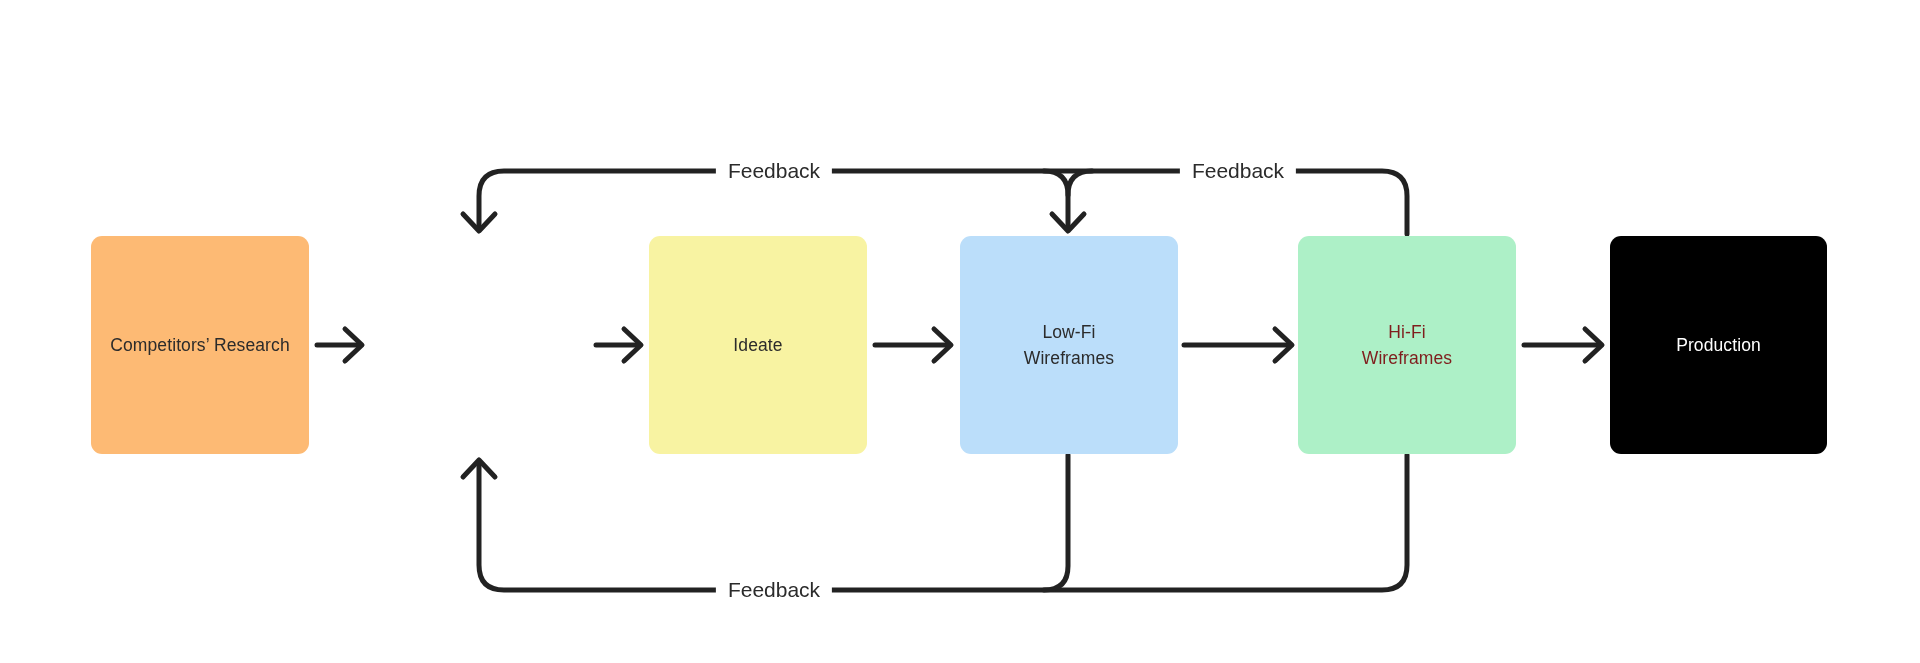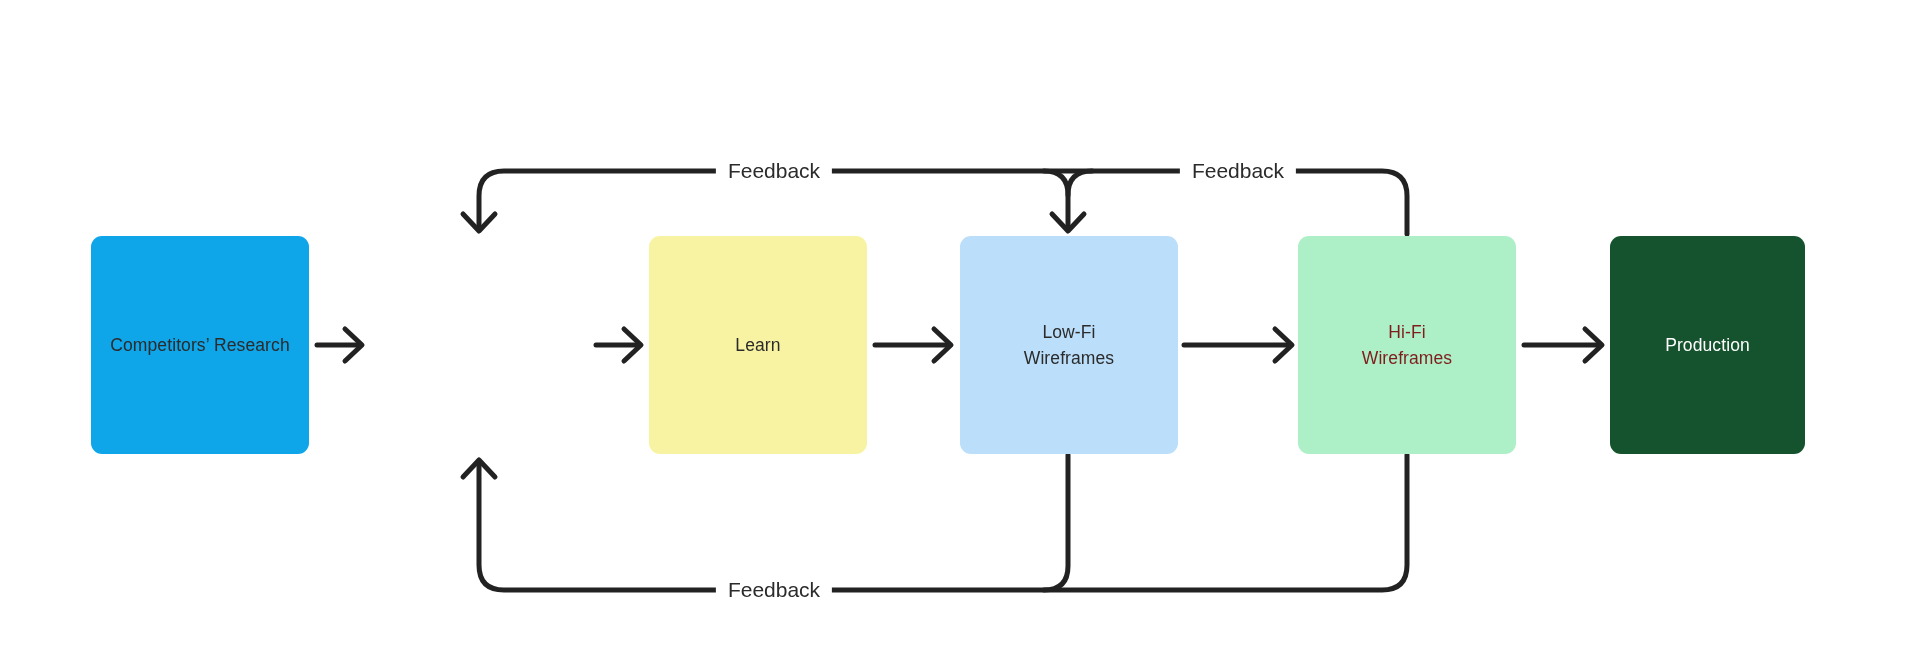--- a/index.html
+++ b/index.html
@@ -82,40 +82,40 @@
       <path d="M 624 329 L 641 345 L 624 361"></path>
       <path d="M 875 345 H 947"></path>
       <path d="M 934 329 L 951 345 L 934 361"></path>
       <path d="M 1184 345 H 1288"></path>
       <path d="M 1275 329 L 1292 345 L 1275 361"></path>
       <path d="M 1524 345 H 1598"></path>
       <path d="M 1585 329 L 1602 345 L 1585 361"></path>
     </g>
   </svg>
 
-  <div class="node" style="left: 91px; background-color: #0ea5e9;">
+  <div class="node" style="left: 91px; background-color: #fdba74;">
     <span class="node-label" style="color: rgb(43, 43, 43);">Competitors’ Research</span>
   </div>
 
 
   <div class="node" style="left: 649px; background-color: rgb(248, 243, 162);">
-    <span class="node-label" style="color: rgb(43, 43, 43);">Learn</span>
+    <span class="node-label" style="color: rgb(43, 43, 43);">Ideate</span>
   </div>
 
   <div class="node" style="left: 960px; background-color: rgb(187, 222, 250);">
     <span class="node-label" style="color: rgb(43, 43, 43);">Low-Fi
 Wireframes</span>
   </div>
 
   <div class="node" style="left: 1298px; background-color: rgb(173, 240, 199);">
     <span class="node-label" style="color: #7f1d1d;">Hi-Fi
 Wireframes</span>
   </div>
 
-  <div class="node" style="left: 1610px; width: 195px; background-color: #14532d;">
+  <div class="node" style="left: 1610px; width: 217px; background-color: #000000;">
     <span class="node-label" style="color: rgb(255, 255, 255);">Production</span>
   </div>
 
   <div class="edge-label" style="left:774px; top:171px">Feedback</div>
 
   <div class="edge-label" style="left:1238px; top:171px">Feedback</div>
 
   <div class="edge-label" style="left:774px; top:590px">Feedback</div>
 
 </div>

